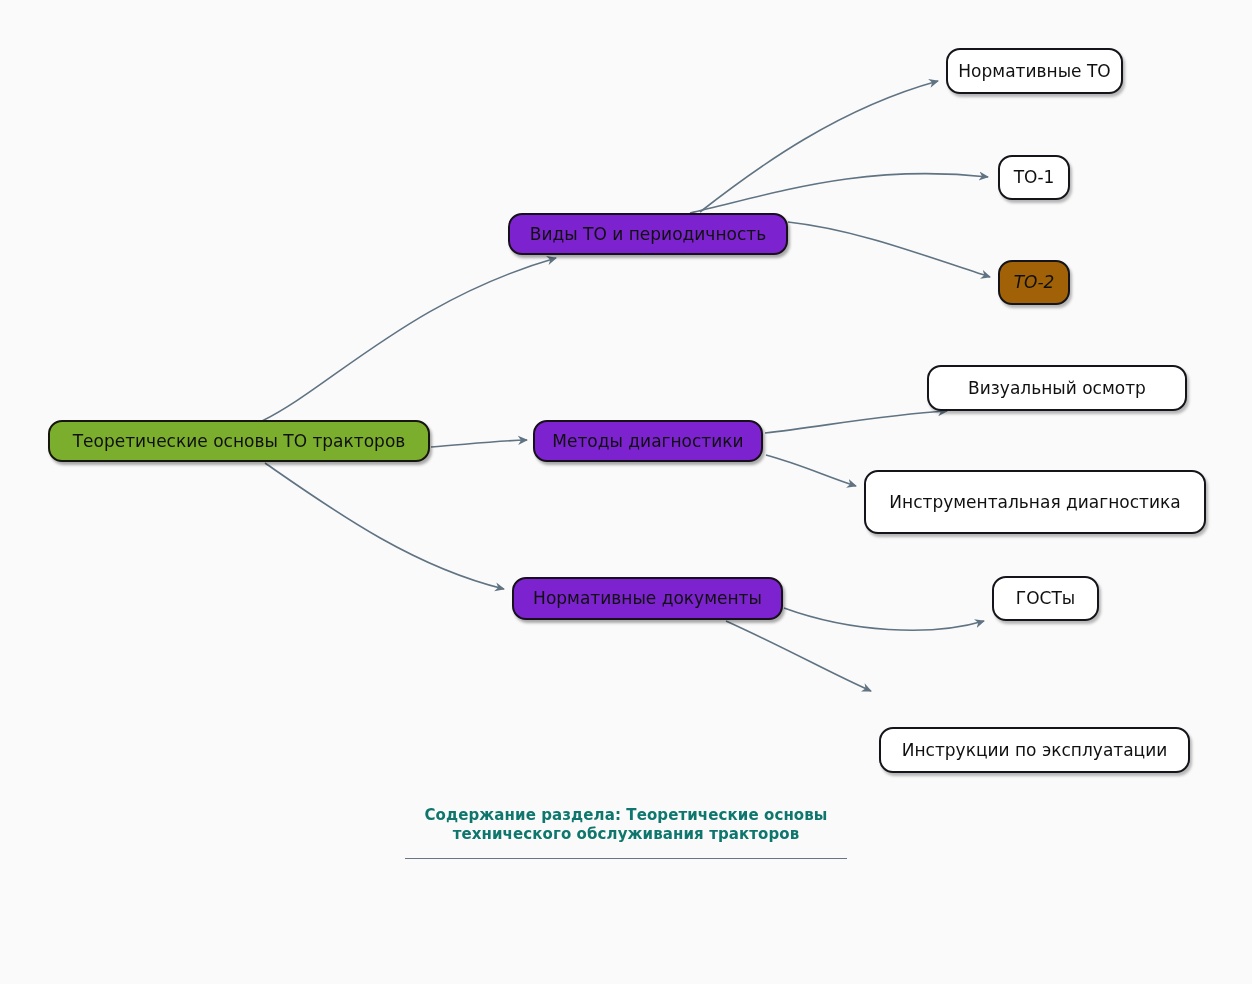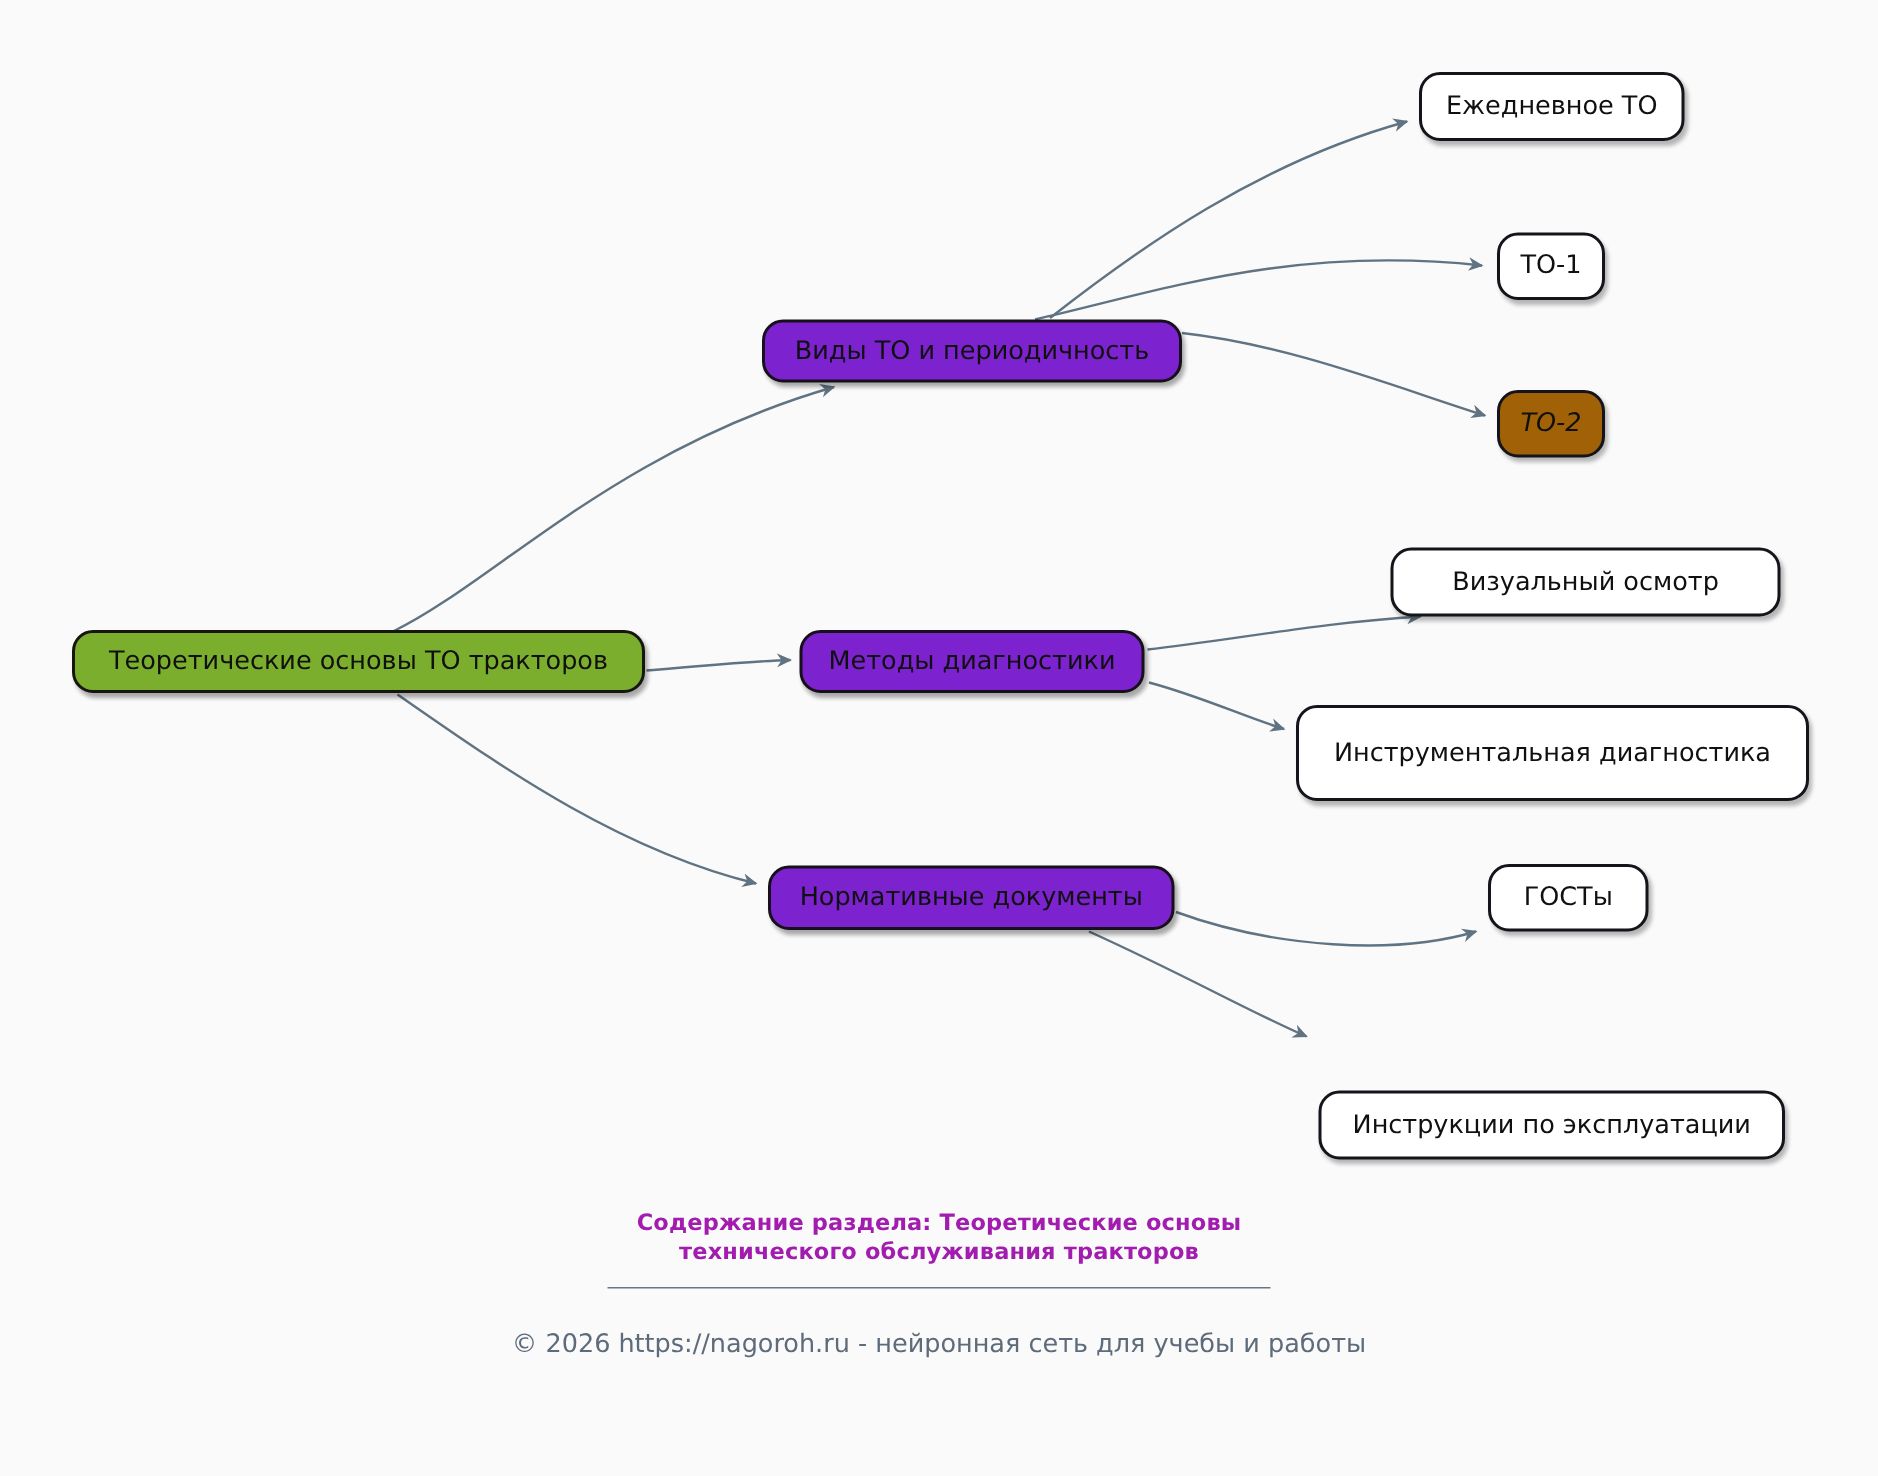--- a/index.html
+++ b/index.html
@@ -70,21 +70,21 @@
     position: absolute;
     left: 0;
     top: 806px;
     width: 1252px;
     text-align: center;
   }
   .caption-line {
     font-family: "DejaVu Sans", sans-serif;
     font-weight: bold;
     font-size: 15px;
-    color: #a21caf;
+    color: #0f766e;
     letter-spacing: 0.1px;
     line-height: 19px;
   }
   .divider {
     width: 442px;
     height: 0;
     margin: 14px auto 0 auto;
     border-top: 1.6px solid #6a7684;
   }
   .footer {
@@ -124,21 +124,21 @@
   </svg>
 
   <div id="nodes">
       <div class="node node-root" style="left: 48px; top: 420px; width: 382px; height: 42px; background: rgb(124, 174, 46);">
         <span>Теоретические основы ТО тракторов</span>
       </div>
       <div class="node node-branch" style="left: 508px; top: 213px; width: 280px; height: 42px; background: rgb(124, 34, 206);">
         <span>Виды ТО и периодичность</span>
       </div>
       <div class="node node-leaf" style="left: 946px; top: 48px; width: 177px; height: 46px; background: rgb(255, 255, 255);">
-        <span>Ежедневное ТО</span>
+        <span>Нормативные ТО</span>
       </div>
       <div class="node node-leaf" style="left: 998px; top: 155px; width: 72px; height: 45px; background: rgb(255, 255, 255);">
         <span>ТО-1</span>
       </div>
       <div class="node node-leaf" style="left: 998px; top: 260px; width: 72px; height: 45px; background: #a16207; font-style: italic;">
         <span>ТО-2</span>
       </div>
       <div class="node node-branch" style="left: 533px; top: 420px; width: 230px; height: 42px; background: rgb(124, 34, 206);">
         <span>Методы диагностики</span>
       </div>
@@ -158,15 +158,14 @@
         <span>Инструкции по эксплуатации</span>
       </div>
     </div>
 
   <div class="caption-wrap">
     <div class="caption-line">Содержание раздела: Теоретические основы</div>
     <div class="caption-line">технического обслуживания тракторов</div>
     <div class="divider"></div>
   </div>
 
-  <div class="footer">© 2026 https://nagoroh.ru - нейронная сеть для учебы и работы</div>
 
 </div>
 
 </body></html>

